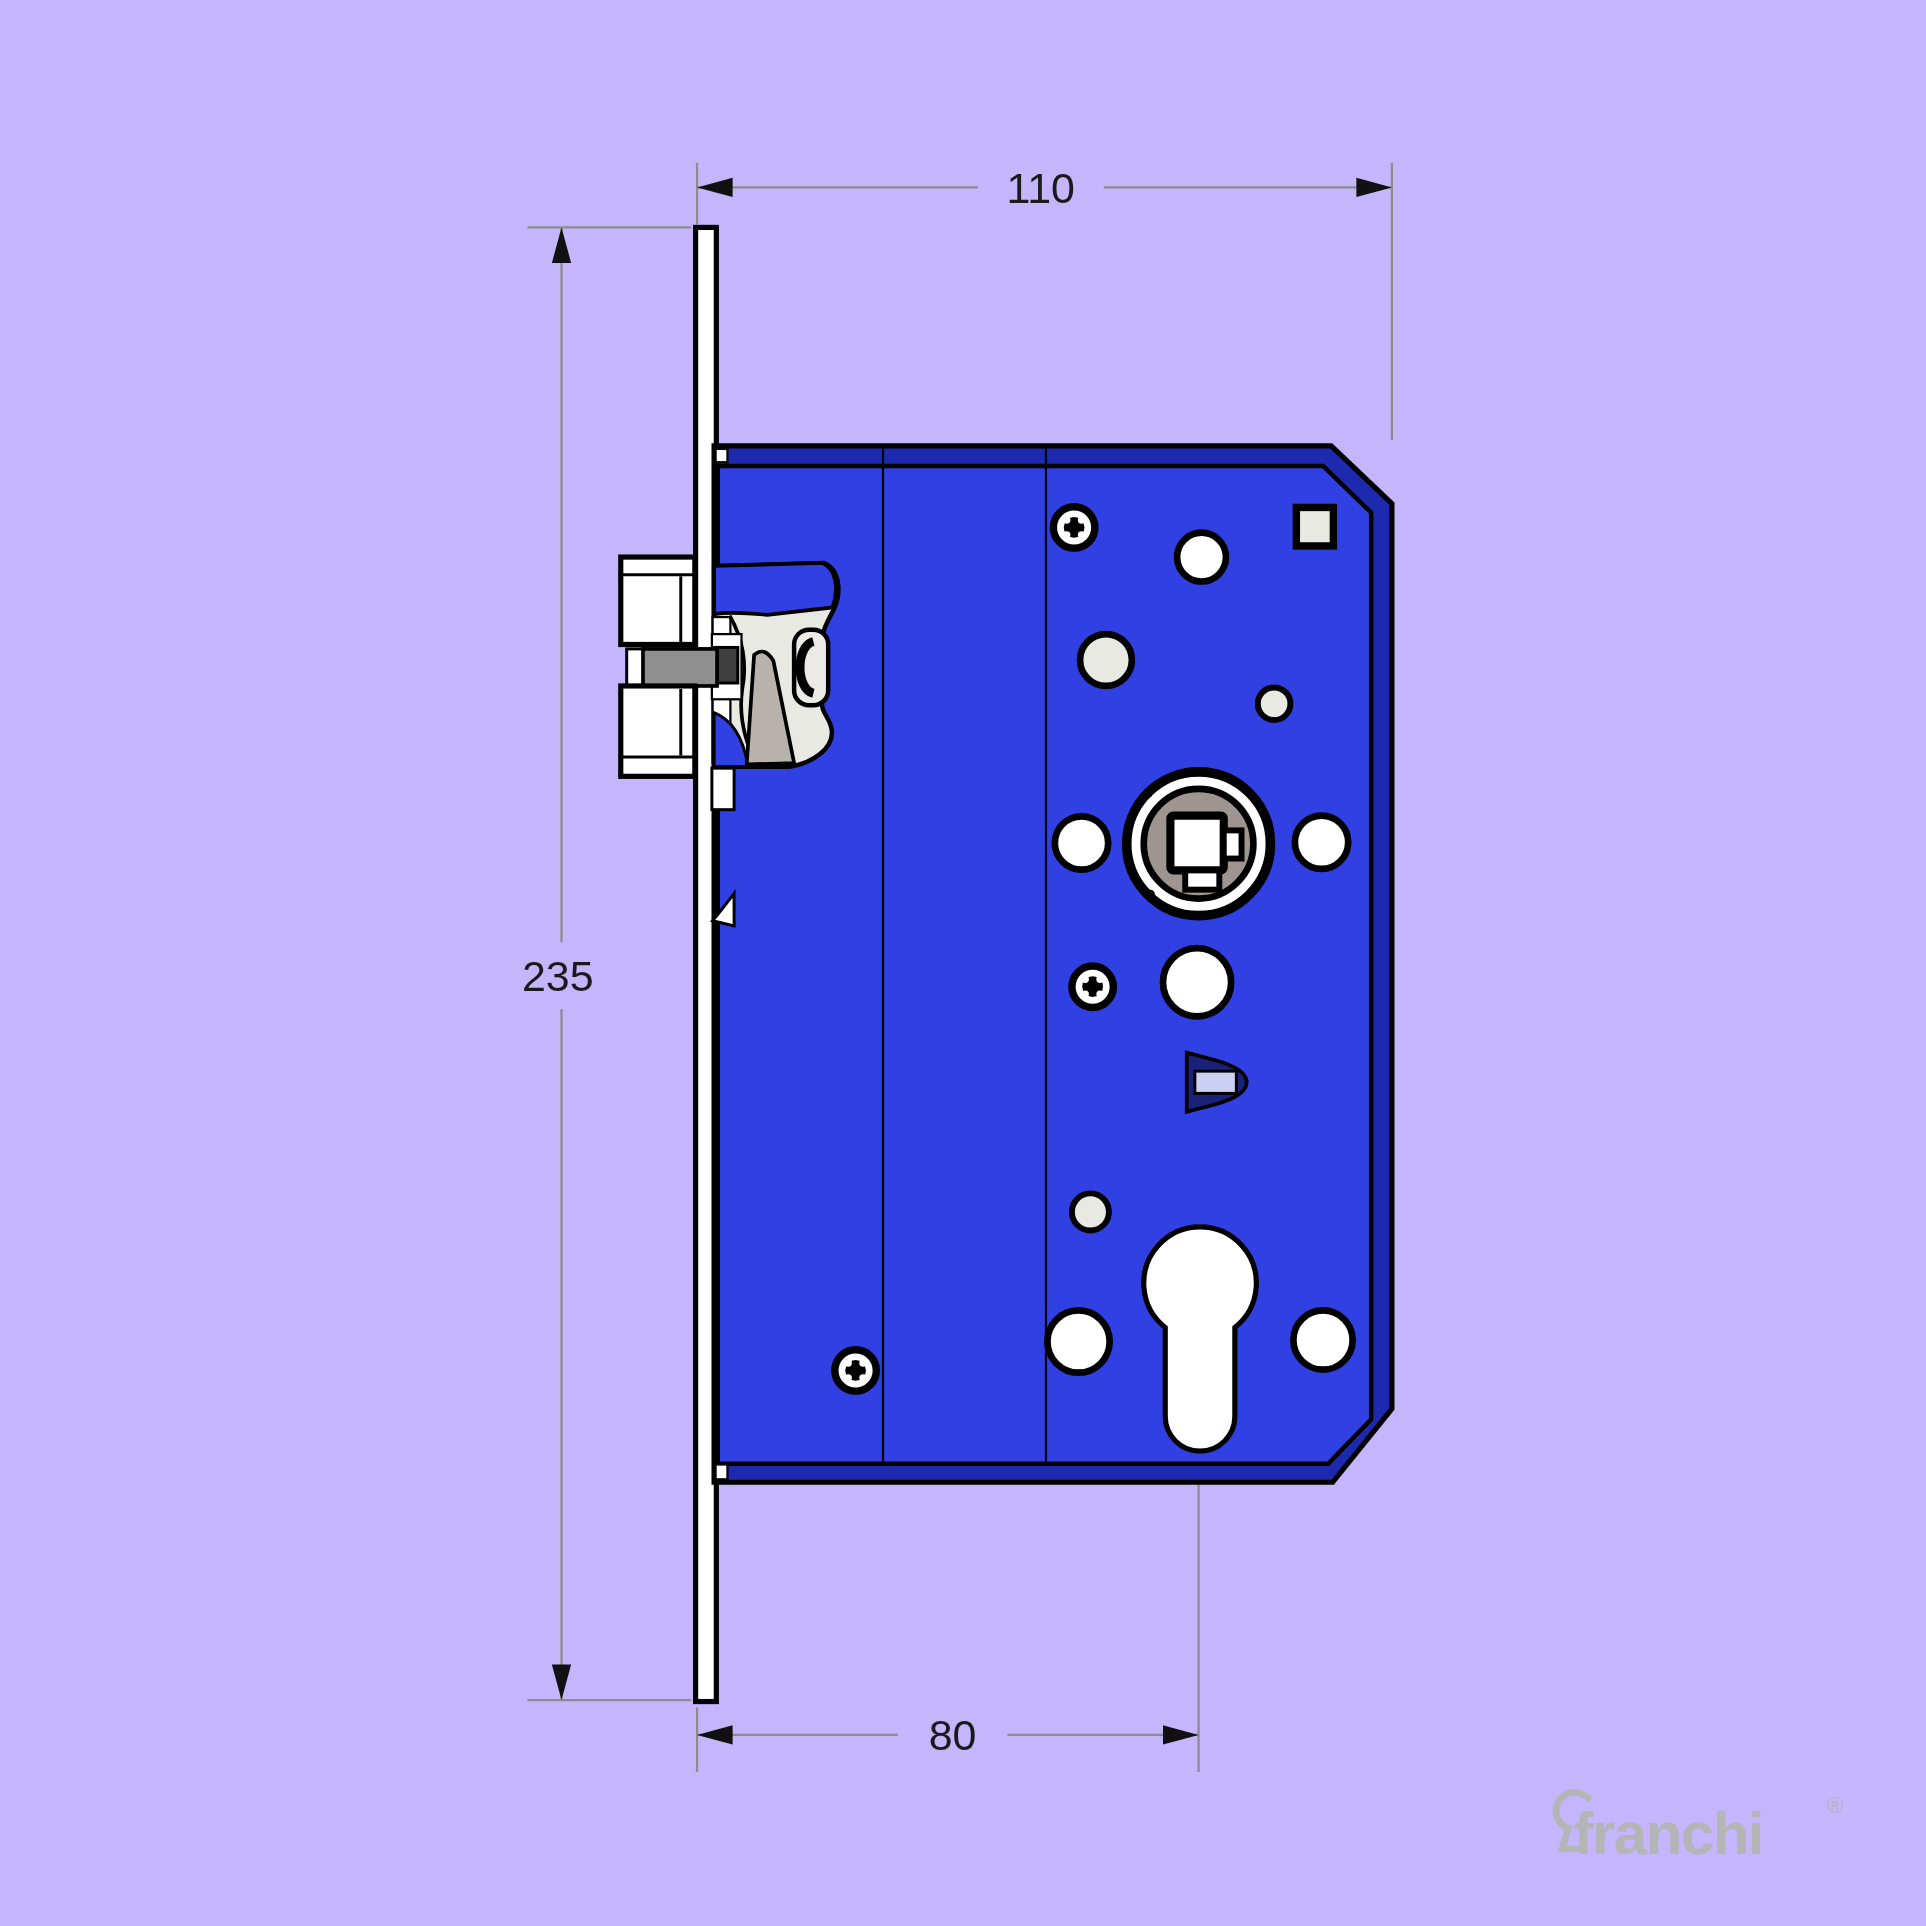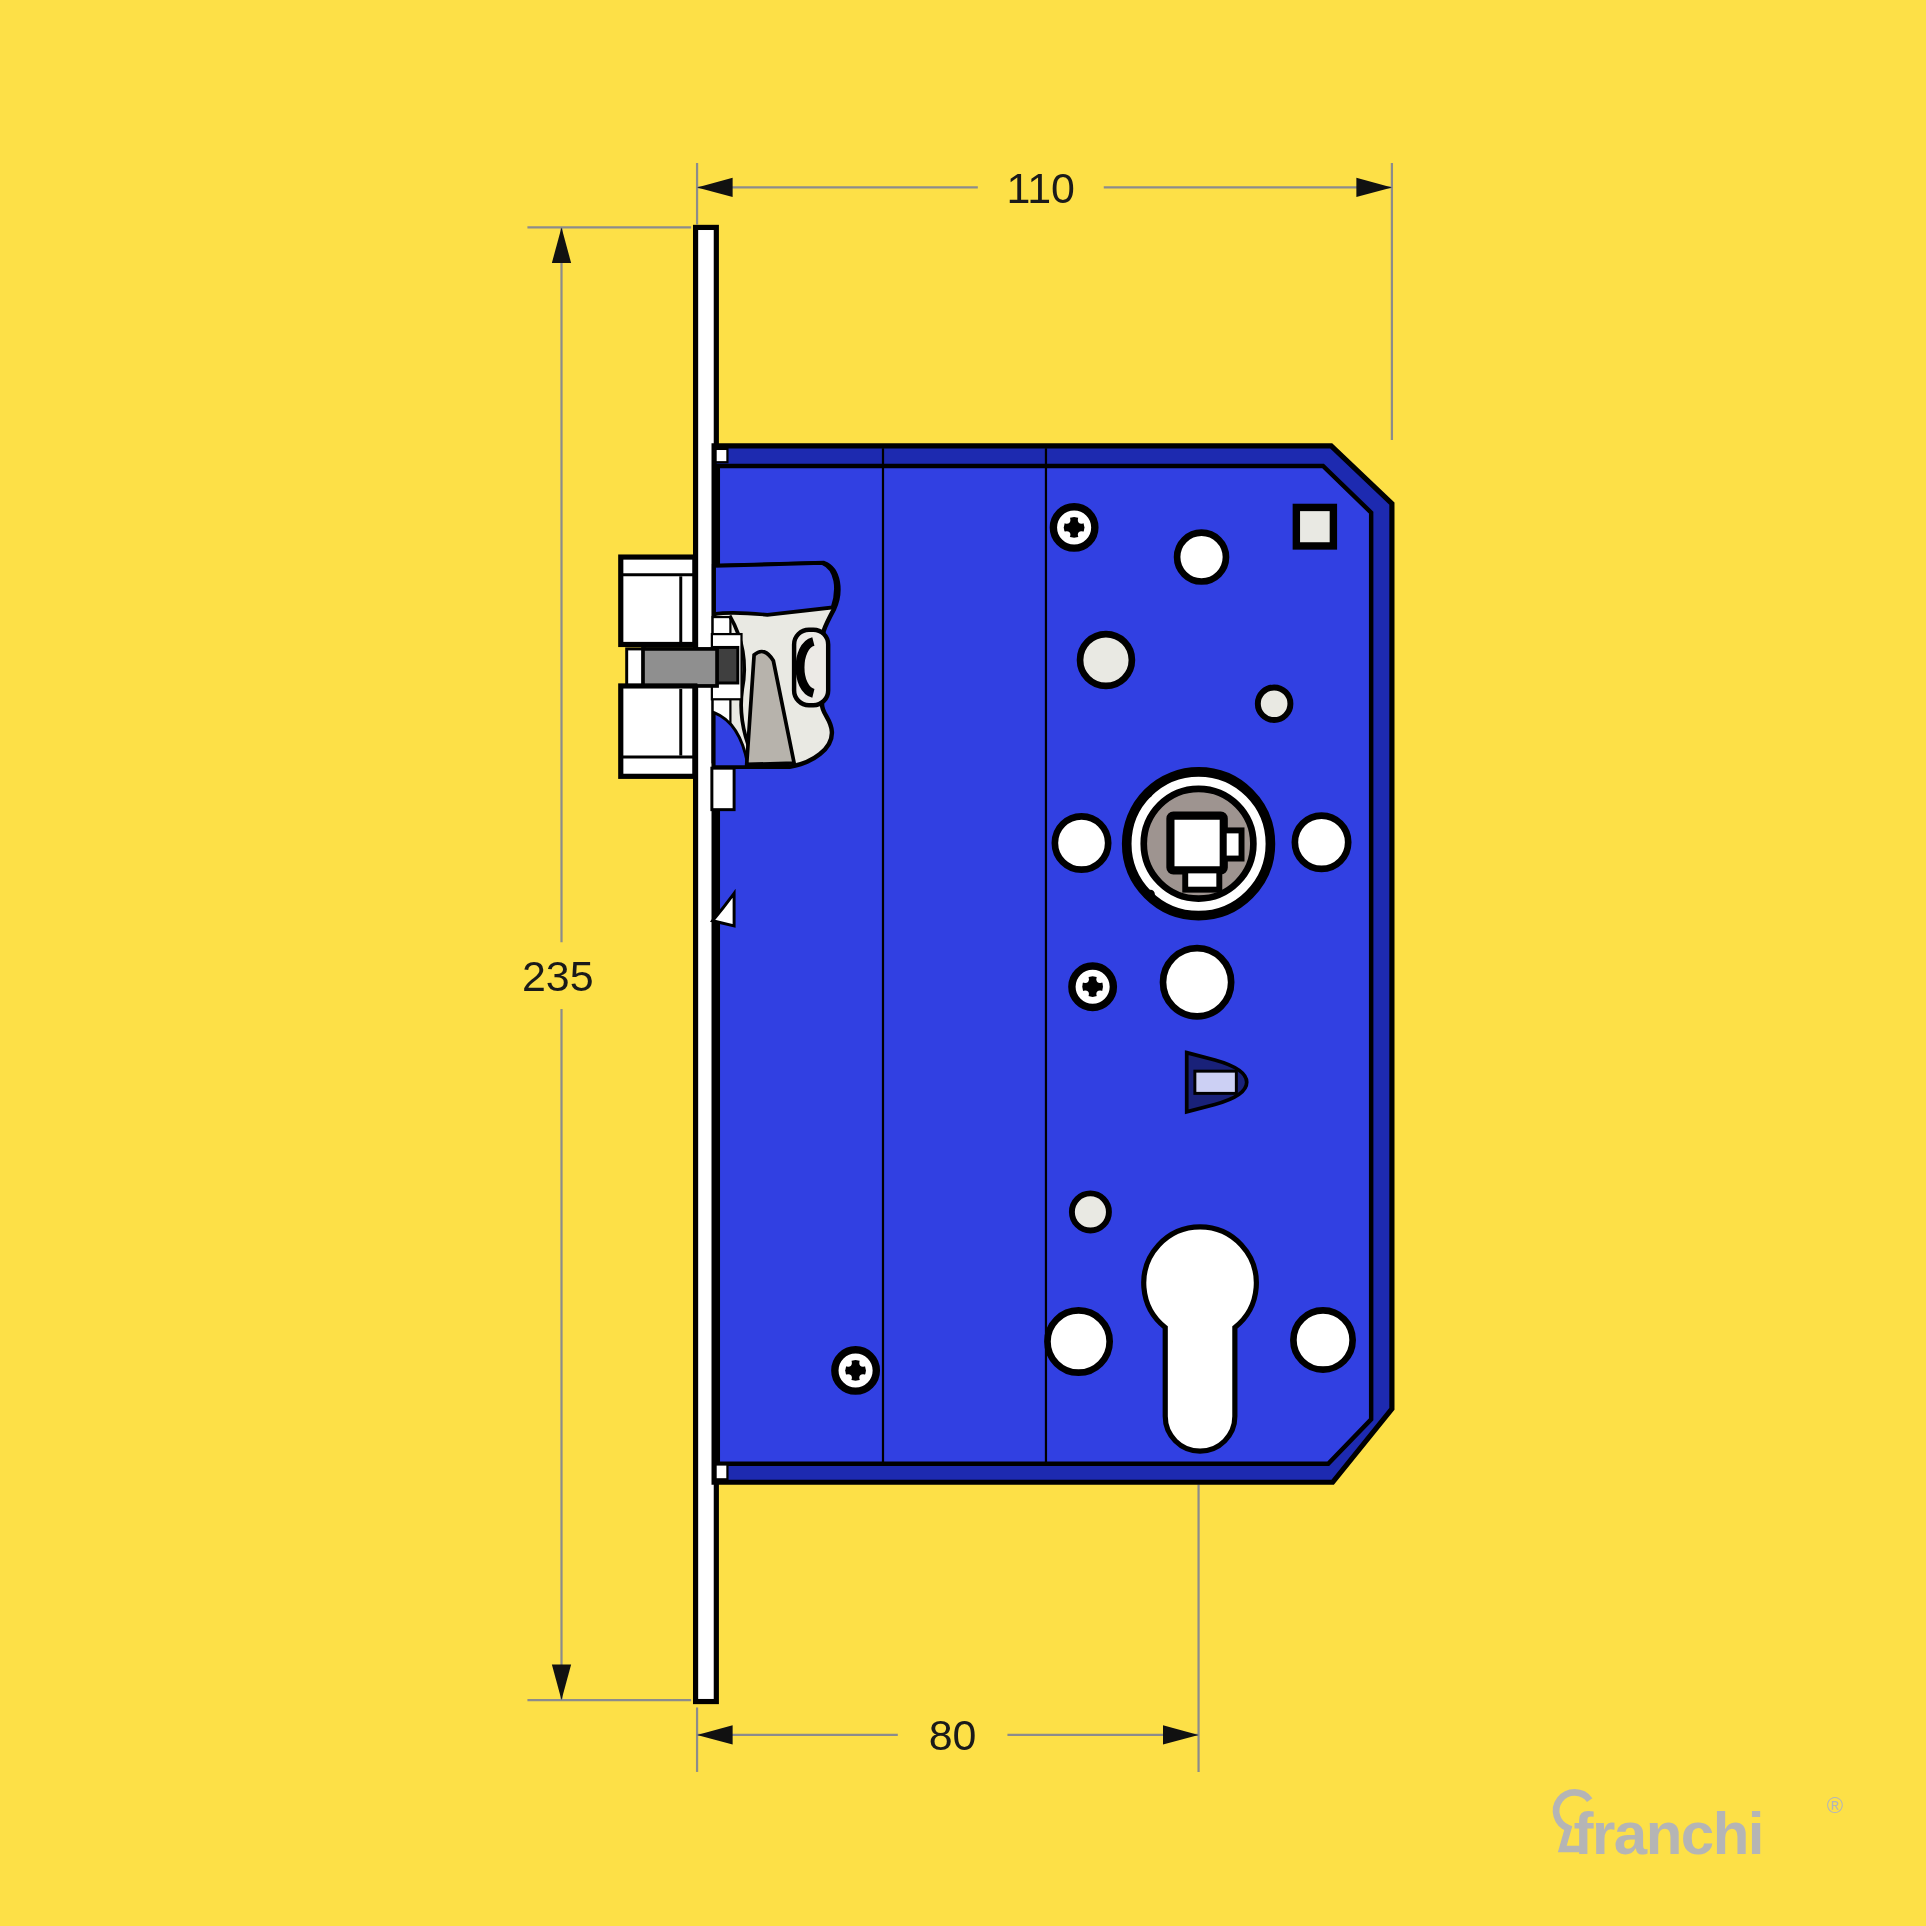--- a/index.html
+++ b/index.html
@@ -1,16 +1,16 @@
 <!DOCTYPE html>
 <html style="--body-blue: #3140e2; --bevel-blue: #1d2ab0; --hole-offwhite: #e9e9e3; --follower-gray: #9e9490; --latch-gray: #8f8f8f; --dark-gray: #3f3f3f; --wedge-gray: #b7b3ac; --lug-navy: #192179; --lug-light: #ccd0f4; --logo-gray: #b5b5b5; --dim-gray: #8c8c8c;font-size:12px"><head>
 <meta charset="utf-8">
 <style>
   html,body{margin:0;padding:0;background:#ffffff;}
-  .stage{position:relative;width:1926px;height:1926px;background:#fde047;overflow:hidden;}
+  .stage{position:relative;width:1926px;height:1926px;background:#c4b5fd;overflow:hidden;}
   svg{position:absolute;left:0;top:0;}
 
   
   .dimline{stroke:var(--dim-gray,#8c8c8c);stroke-width:3;fill:none;}
   .extline{stroke:var(--dim-gray,#8c8c8c);stroke-width:3;fill:none;}
   .arrow{fill:#111;stroke:none;}
   .dimtext{font-family:"Liberation Sans","DejaVu Sans",sans-serif;font-size:58px;fill:#1a1a1a;text-anchor:middle;}
   .outline{stroke:#000;}
   .fill-body{fill:var(--body-blue,#3140e2);}
   .fill-bevel{fill:var(--bevel-blue,#1d2ab0);}

